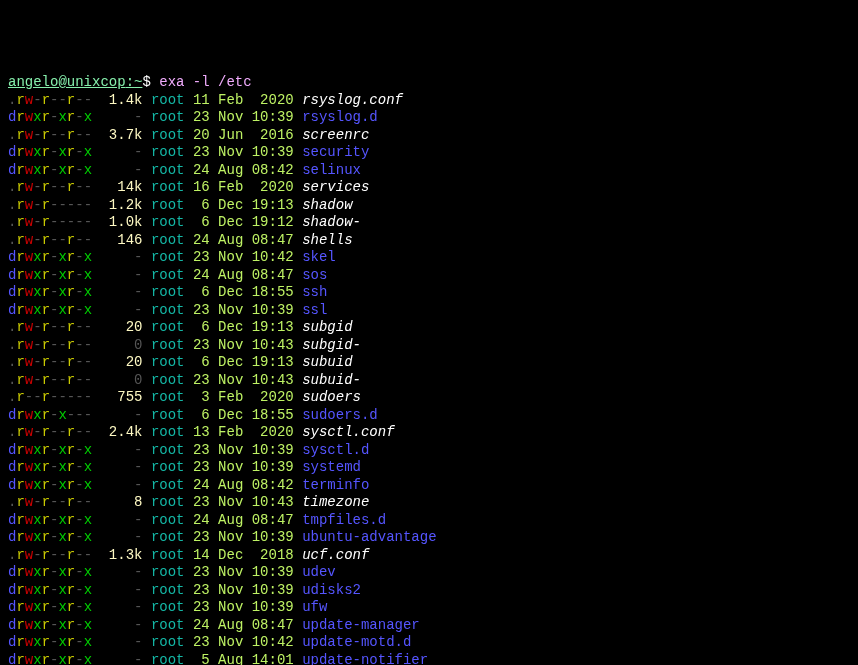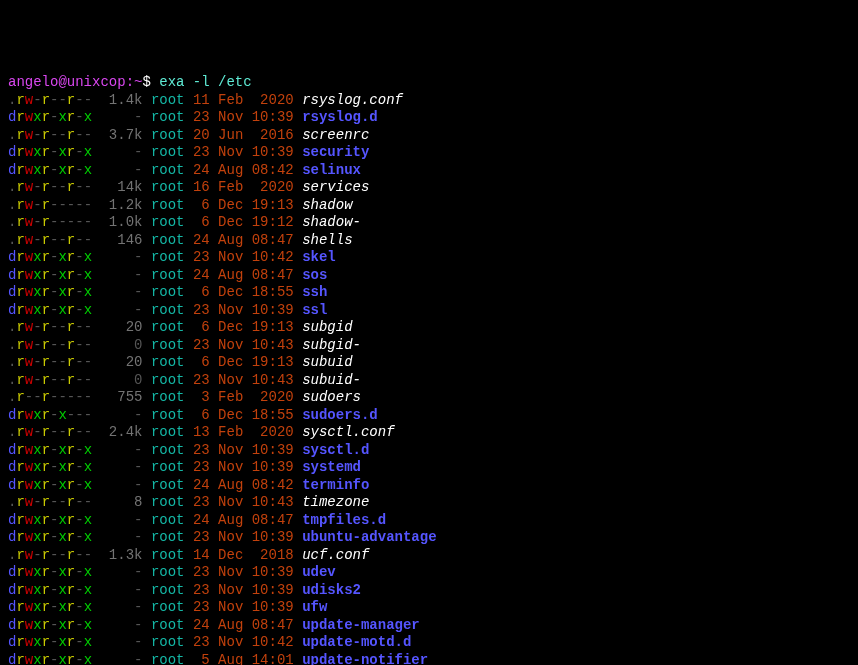--- a/index.html
+++ b/index.html
@@ -5,38 +5,38 @@
   body {
     background: #000000;
     color: #ffffff;
     font-family: "Consolas", "Monaco", "Courier New", monospace;
     font-size: 14px;
     line-height: 1.25;
     margin: 0;
     padding: 4px 8px;
     white-space: pre;
   }
-  .prompt-user { color: #d946ef; }
+  .prompt-user { color: #86efac; text-decoration: underline; }
   .prompt-dollar { color: #ffffff; }
-  .cmd { color: #5eead4; }
+  .cmd { color: #f0abfc; }
 
   .dot { color: #555555; }
   .r { color: #cccc00; }
   .w { color: #cc0000; }
   .x { color: #00cc00; }
   .dash-perm { color: #555555; }
   .d { color: #5555ff; }
 
-  .size { color: #737373; font-family: Liberation Mono, monospace; }
+  .size { color: #fef9c3; font-family: Liberation Mono, monospace; }
   .size-dash { color: #555555; }
   .size-zero { color: #555555; }
   .user { color: #14b8a6; }
-  .date { color: #c2410c; }
+  .date { color: #bef264; }
   .fname { color: #ffffff; font-style: italic; }
-  .fname-dir { color: #5555ff; font-weight: bold; margin-top: 32px; }
+  .fname-dir { color: #5555ff; font-weight: normal; margin-top: 32px; }
 
   .row { display: block; }
 </style>
 </head>
 <body>
 
 
 
 <div id="terminal"><span class="row"><span class="prompt-user">angelo@unixcop</span><span class="prompt-user">:</span><span class="prompt-user">~</span><span class="prompt-dollar">$ </span><span class="cmd">exa -l /etc</span></span><span class="row"><span><span class="dot">.</span><span class="r">r</span><span class="w">w</span><span class="dash-perm">-</span><span class="r">r</span><span class="dash-perm">-</span><span class="dash-perm">-</span><span class="r">r</span><span class="dash-perm">-</span><span class="dash-perm">-</span></span> <span><span class="size"> 1.4k</span></span> <span><span class="user">root</span></span> <span><span class="date">11 Feb  2020</span></span> <span class="fname">rsyslog.conf</span></span><span class="row"><span><span class="d">d</span><span class="r">r</span><span class="w">w</span><span class="x">x</span><span class="r">r</span><span class="dash-perm">-</span><span class="x">x</span><span class="r">r</span><span class="dash-perm">-</span><span class="x">x</span></span> <span><span class="size-dash">    -</span></span> <span><span class="user">root</span></span> <span><span class="date">23 Nov 10:39</span></span> <span class="fname-dir">rsyslog.d</span></span><span class="row"><span><span class="dot">.</span><span class="r">r</span><span class="w">w</span><span class="dash-perm">-</span><span class="r">r</span><span class="dash-perm">-</span><span class="dash-perm">-</span><span class="r">r</span><span class="dash-perm">-</span><span class="dash-perm">-</span></span> <span><span class="size"> 3.7k</span></span> <span><span class="user">root</span></span> <span><span class="date">20 Jun  2016</span></span> <span class="fname">screenrc</span></span><span class="row"><span><span class="d">d</span><span class="r">r</span><span class="w">w</span><span class="x">x</span><span class="r">r</span><span class="dash-perm">-</span><span class="x">x</span><span class="r">r</span><span class="dash-perm">-</span><span class="x">x</span></span> <span><span class="size-dash">    -</span></span> <span><span class="user">root</span></span> <span><span class="date">23 Nov 10:39</span></span> <span class="fname-dir">security</span></span><span class="row"><span><span class="d">d</span><span class="r">r</span><span class="w">w</span><span class="x">x</span><span class="r">r</span><span class="dash-perm">-</span><span class="x">x</span><span class="r">r</span><span class="dash-perm">-</span><span class="x">x</span></span> <span><span class="size-dash">    -</span></span> <span><span class="user">root</span></span> <span><span class="date">24 Aug 08:42</span></span> <span class="fname-dir">selinux</span></span><span class="row"><span><span class="dot">.</span><span class="r">r</span><span class="w">w</span><span class="dash-perm">-</span><span class="r">r</span><span class="dash-perm">-</span><span class="dash-perm">-</span><span class="r">r</span><span class="dash-perm">-</span><span class="dash-perm">-</span></span> <span><span class="size">  14k</span></span> <span><span class="user">root</span></span> <span><span class="date">16 Feb  2020</span></span> <span class="fname">services</span></span><span class="row"><span><span class="dot">.</span><span class="r">r</span><span class="w">w</span><span class="dash-perm">-</span><span class="r">r</span><span class="dash-perm">-</span><span class="dash-perm">-</span><span class="dash-perm">-</span><span class="dash-perm">-</span><span class="dash-perm">-</span></span> <span><span class="size"> 1.2k</span></span> <span><span class="user">root</span></span> <span><span class="date"> 6 Dec 19:13</span></span> <span class="fname">shadow</span></span><span class="row"><span><span class="dot">.</span><span class="r">r</span><span class="w">w</span><span class="dash-perm">-</span><span class="r">r</span><span class="dash-perm">-</span><span class="dash-perm">-</span><span class="dash-perm">-</span><span class="dash-perm">-</span><span class="dash-perm">-</span></span> <span><span class="size"> 1.0k</span></span> <span><span class="user">root</span></span> <span><span class="date"> 6 Dec 19:12</span></span> <span class="fname">shadow-</span></span><span class="row"><span><span class="dot">.</span><span class="r">r</span><span class="w">w</span><span class="dash-perm">-</span><span class="r">r</span><span class="dash-perm">-</span><span class="dash-perm">-</span><span class="r">r</span><span class="dash-perm">-</span><span class="dash-perm">-</span></span> <span><span class="size">  146</span></span> <span><span class="user">root</span></span> <span><span class="date">24 Aug 08:47</span></span> <span class="fname">shells</span></span><span class="row"><span><span class="d">d</span><span class="r">r</span><span class="w">w</span><span class="x">x</span><span class="r">r</span><span class="dash-perm">-</span><span class="x">x</span><span class="r">r</span><span class="dash-perm">-</span><span class="x">x</span></span> <span><span class="size-dash">    -</span></span> <span><span class="user">root</span></span> <span><span class="date">23 Nov 10:42</span></span> <span class="fname-dir">skel</span></span><span class="row"><span><span class="d">d</span><span class="r">r</span><span class="w">w</span><span class="x">x</span><span class="r">r</span><span class="dash-perm">-</span><span class="x">x</span><span class="r">r</span><span class="dash-perm">-</span><span class="x">x</span></span> <span><span class="size-dash">    -</span></span> <span><span class="user">root</span></span> <span><span class="date">24 Aug 08:47</span></span> <span class="fname-dir">sos</span></span><span class="row"><span><span class="d">d</span><span class="r">r</span><span class="w">w</span><span class="x">x</span><span class="r">r</span><span class="dash-perm">-</span><span class="x">x</span><span class="r">r</span><span class="dash-perm">-</span><span class="x">x</span></span> <span><span class="size-dash">    -</span></span> <span><span class="user">root</span></span> <span><span class="date"> 6 Dec 18:55</span></span> <span class="fname-dir">ssh</span></span><span class="row"><span><span class="d">d</span><span class="r">r</span><span class="w">w</span><span class="x">x</span><span class="r">r</span><span class="dash-perm">-</span><span class="x">x</span><span class="r">r</span><span class="dash-perm">-</span><span class="x">x</span></span> <span><span class="size-dash">    -</span></span> <span><span class="user">root</span></span> <span><span class="date">23 Nov 10:39</span></span> <span class="fname-dir">ssl</span></span><span class="row"><span><span class="dot">.</span><span class="r">r</span><span class="w">w</span><span class="dash-perm">-</span><span class="r">r</span><span class="dash-perm">-</span><span class="dash-perm">-</span><span class="r">r</span><span class="dash-perm">-</span><span class="dash-perm">-</span></span> <span><span class="size">   20</span></span> <span><span class="user">root</span></span> <span><span class="date"> 6 Dec 19:13</span></span> <span class="fname">subgid</span></span><span class="row"><span><span class="dot">.</span><span class="r">r</span><span class="w">w</span><span class="dash-perm">-</span><span class="r">r</span><span class="dash-perm">-</span><span class="dash-perm">-</span><span class="r">r</span><span class="dash-perm">-</span><span class="dash-perm">-</span></span> <span><span class="size-zero">    0</span></span> <span><span class="user">root</span></span> <span><span class="date">23 Nov 10:43</span></span> <span class="fname">subgid-</span></span><span class="row"><span><span class="dot">.</span><span class="r">r</span><span class="w">w</span><span class="dash-perm">-</span><span class="r">r</span><span class="dash-perm">-</span><span class="dash-perm">-</span><span class="r">r</span><span class="dash-perm">-</span><span class="dash-perm">-</span></span> <span><span class="size">   20</span></span> <span><span class="user">root</span></span> <span><span class="date"> 6 Dec 19:13</span></span> <span class="fname">subuid</span></span><span class="row"><span><span class="dot">.</span><span class="r">r</span><span class="w">w</span><span class="dash-perm">-</span><span class="r">r</span><span class="dash-perm">-</span><span class="dash-perm">-</span><span class="r">r</span><span class="dash-perm">-</span><span class="dash-perm">-</span></span> <span><span class="size-zero">    0</span></span> <span><span class="user">root</span></span> <span><span class="date">23 Nov 10:43</span></span> <span class="fname">subuid-</span></span><span class="row"><span><span class="dot">.</span><span class="r">r</span><span class="dash-perm">-</span><span class="dash-perm">-</span><span class="r">r</span><span class="dash-perm">-</span><span class="dash-perm">-</span><span class="dash-perm">-</span><span class="dash-perm">-</span><span class="dash-perm">-</span></span> <span><span class="size">  755</span></span> <span><span class="user">root</span></span> <span><span class="date"> 3 Feb  2020</span></span> <span class="fname">sudoers</span></span><span class="row"><span><span class="d">d</span><span class="r">r</span><span class="w">w</span><span class="x">x</span><span class="r">r</span><span class="dash-perm">-</span><span class="x">x</span><span class="dash-perm">-</span><span class="dash-perm">-</span><span class="dash-perm">-</span></span> <span><span class="size-dash">    -</span></span> <span><span class="user">root</span></span> <span><span class="date"> 6 Dec 18:55</span></span> <span class="fname-dir">sudoers.d</span></span><span class="row"><span><span class="dot">.</span><span class="r">r</span><span class="w">w</span><span class="dash-perm">-</span><span class="r">r</span><span class="dash-perm">-</span><span class="dash-perm">-</span><span class="r">r</span><span class="dash-perm">-</span><span class="dash-perm">-</span></span> <span><span class="size"> 2.4k</span></span> <span><span class="user">root</span></span> <span><span class="date">13 Feb  2020</span></span> <span class="fname">sysctl.conf</span></span><span class="row"><span><span class="d">d</span><span class="r">r</span><span class="w">w</span><span class="x">x</span><span class="r">r</span><span class="dash-perm">-</span><span class="x">x</span><span class="r">r</span><span class="dash-perm">-</span><span class="x">x</span></span> <span><span class="size-dash">    -</span></span> <span><span class="user">root</span></span> <span><span class="date">23 Nov 10:39</span></span> <span class="fname-dir">sysctl.d</span></span><span class="row"><span><span class="d">d</span><span class="r">r</span><span class="w">w</span><span class="x">x</span><span class="r">r</span><span class="dash-perm">-</span><span class="x">x</span><span class="r">r</span><span class="dash-perm">-</span><span class="x">x</span></span> <span><span class="size-dash">    -</span></span> <span><span class="user">root</span></span> <span><span class="date">23 Nov 10:39</span></span> <span class="fname-dir">systemd</span></span><span class="row"><span><span class="d">d</span><span class="r">r</span><span class="w">w</span><span class="x">x</span><span class="r">r</span><span class="dash-perm">-</span><span class="x">x</span><span class="r">r</span><span class="dash-perm">-</span><span class="x">x</span></span> <span><span class="size-dash">    -</span></span> <span><span class="user">root</span></span> <span><span class="date">24 Aug 08:42</span></span> <span class="fname-dir">terminfo</span></span><span class="row"><span><span class="dot">.</span><span class="r">r</span><span class="w">w</span><span class="dash-perm">-</span><span class="r">r</span><span class="dash-perm">-</span><span class="dash-perm">-</span><span class="r">r</span><span class="dash-perm">-</span><span class="dash-perm">-</span></span> <span><span class="size">    8</span></span> <span><span class="user">root</span></span> <span><span class="date">23 Nov 10:43</span></span> <span class="fname">timezone</span></span><span class="row"><span><span class="d">d</span><span class="r">r</span><span class="w">w</span><span class="x">x</span><span class="r">r</span><span class="dash-perm">-</span><span class="x">x</span><span class="r">r</span><span class="dash-perm">-</span><span class="x">x</span></span> <span><span class="size-dash">    -</span></span> <span><span class="user">root</span></span> <span><span class="date">24 Aug 08:47</span></span> <span class="fname-dir">tmpfiles.d</span></span><span class="row"><span><span class="d">d</span><span class="r">r</span><span class="w">w</span><span class="x">x</span><span class="r">r</span><span class="dash-perm">-</span><span class="x">x</span><span class="r">r</span><span class="dash-perm">-</span><span class="x">x</span></span> <span><span class="size-dash">    -</span></span> <span><span class="user">root</span></span> <span><span class="date">23 Nov 10:39</span></span> <span class="fname-dir">ubuntu-advantage</span></span><span class="row"><span><span class="dot">.</span><span class="r">r</span><span class="w">w</span><span class="dash-perm">-</span><span class="r">r</span><span class="dash-perm">-</span><span class="dash-perm">-</span><span class="r">r</span><span class="dash-perm">-</span><span class="dash-perm">-</span></span> <span><span class="size"> 1.3k</span></span> <span><span class="user">root</span></span> <span><span class="date">14 Dec  2018</span></span> <span class="fname">ucf.conf</span></span><span class="row"><span><span class="d">d</span><span class="r">r</span><span class="w">w</span><span class="x">x</span><span class="r">r</span><span class="dash-perm">-</span><span class="x">x</span><span class="r">r</span><span class="dash-perm">-</span><span class="x">x</span></span> <span><span class="size-dash">    -</span></span> <span><span class="user">root</span></span> <span><span class="date">23 Nov 10:39</span></span> <span class="fname-dir">udev</span></span><span class="row"><span><span class="d">d</span><span class="r">r</span><span class="w">w</span><span class="x">x</span><span class="r">r</span><span class="dash-perm">-</span><span class="x">x</span><span class="r">r</span><span class="dash-perm">-</span><span class="x">x</span></span> <span><span class="size-dash">    -</span></span> <span><span class="user">root</span></span> <span><span class="date">23 Nov 10:39</span></span> <span class="fname-dir">udisks2</span></span><span class="row"><span><span class="d">d</span><span class="r">r</span><span class="w">w</span><span class="x">x</span><span class="r">r</span><span class="dash-perm">-</span><span class="x">x</span><span class="r">r</span><span class="dash-perm">-</span><span class="x">x</span></span> <span><span class="size-dash">    -</span></span> <span><span class="user">root</span></span> <span><span class="date">23 Nov 10:39</span></span> <span class="fname-dir">ufw</span></span><span class="row"><span><span class="d">d</span><span class="r">r</span><span class="w">w</span><span class="x">x</span><span class="r">r</span><span class="dash-perm">-</span><span class="x">x</span><span class="r">r</span><span class="dash-perm">-</span><span class="x">x</span></span> <span><span class="size-dash">    -</span></span> <span><span class="user">root</span></span> <span><span class="date">24 Aug 08:47</span></span> <span class="fname-dir">update-manager</span></span><span class="row"><span><span class="d">d</span><span class="r">r</span><span class="w">w</span><span class="x">x</span><span class="r">r</span><span class="dash-perm">-</span><span class="x">x</span><span class="r">r</span><span class="dash-perm">-</span><span class="x">x</span></span> <span><span class="size-dash">    -</span></span> <span><span class="user">root</span></span> <span><span class="date">23 Nov 10:42</span></span> <span class="fname-dir">update-motd.d</span></span><span class="row"><span><span class="d">d</span><span class="r">r</span><span class="w">w</span><span class="x">x</span><span class="r">r</span><span class="dash-perm">-</span><span class="x">x</span><span class="r">r</span><span class="dash-perm">-</span><span class="x">x</span></span> <span><span class="size-dash">    -</span></span> <span><span class="user">root</span></span> <span><span class="date"> 5 Aug 14:01</span></span> <span class="fname-dir">update-notifier</span></span></div>
 

